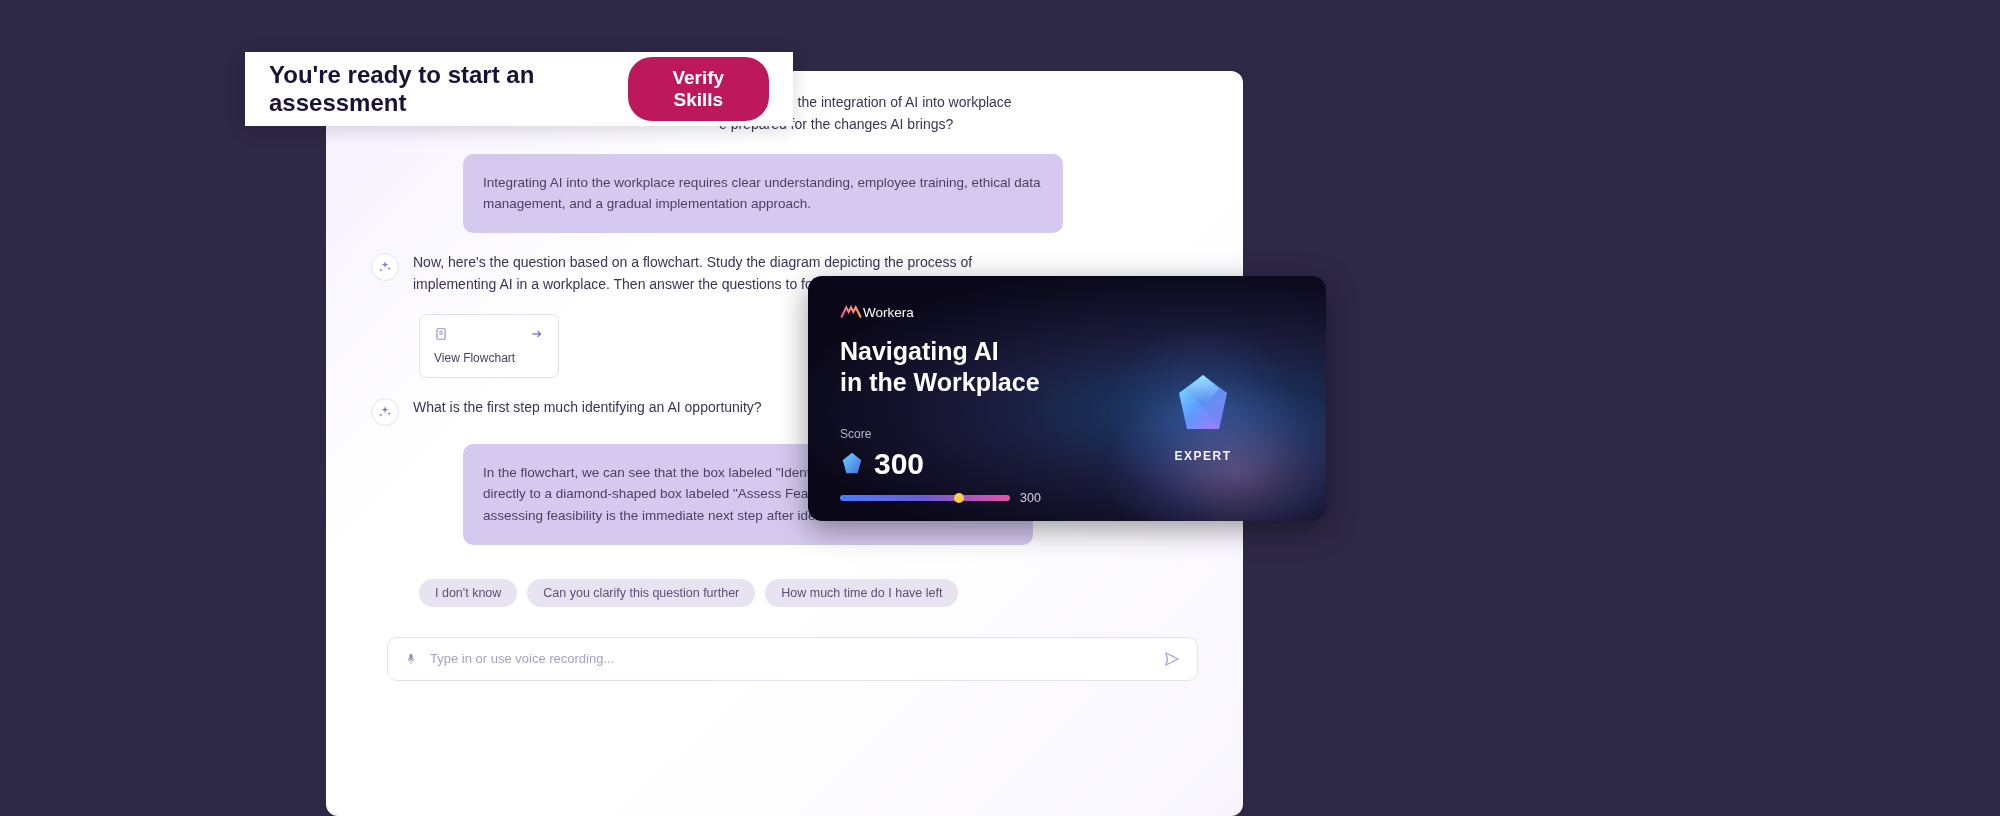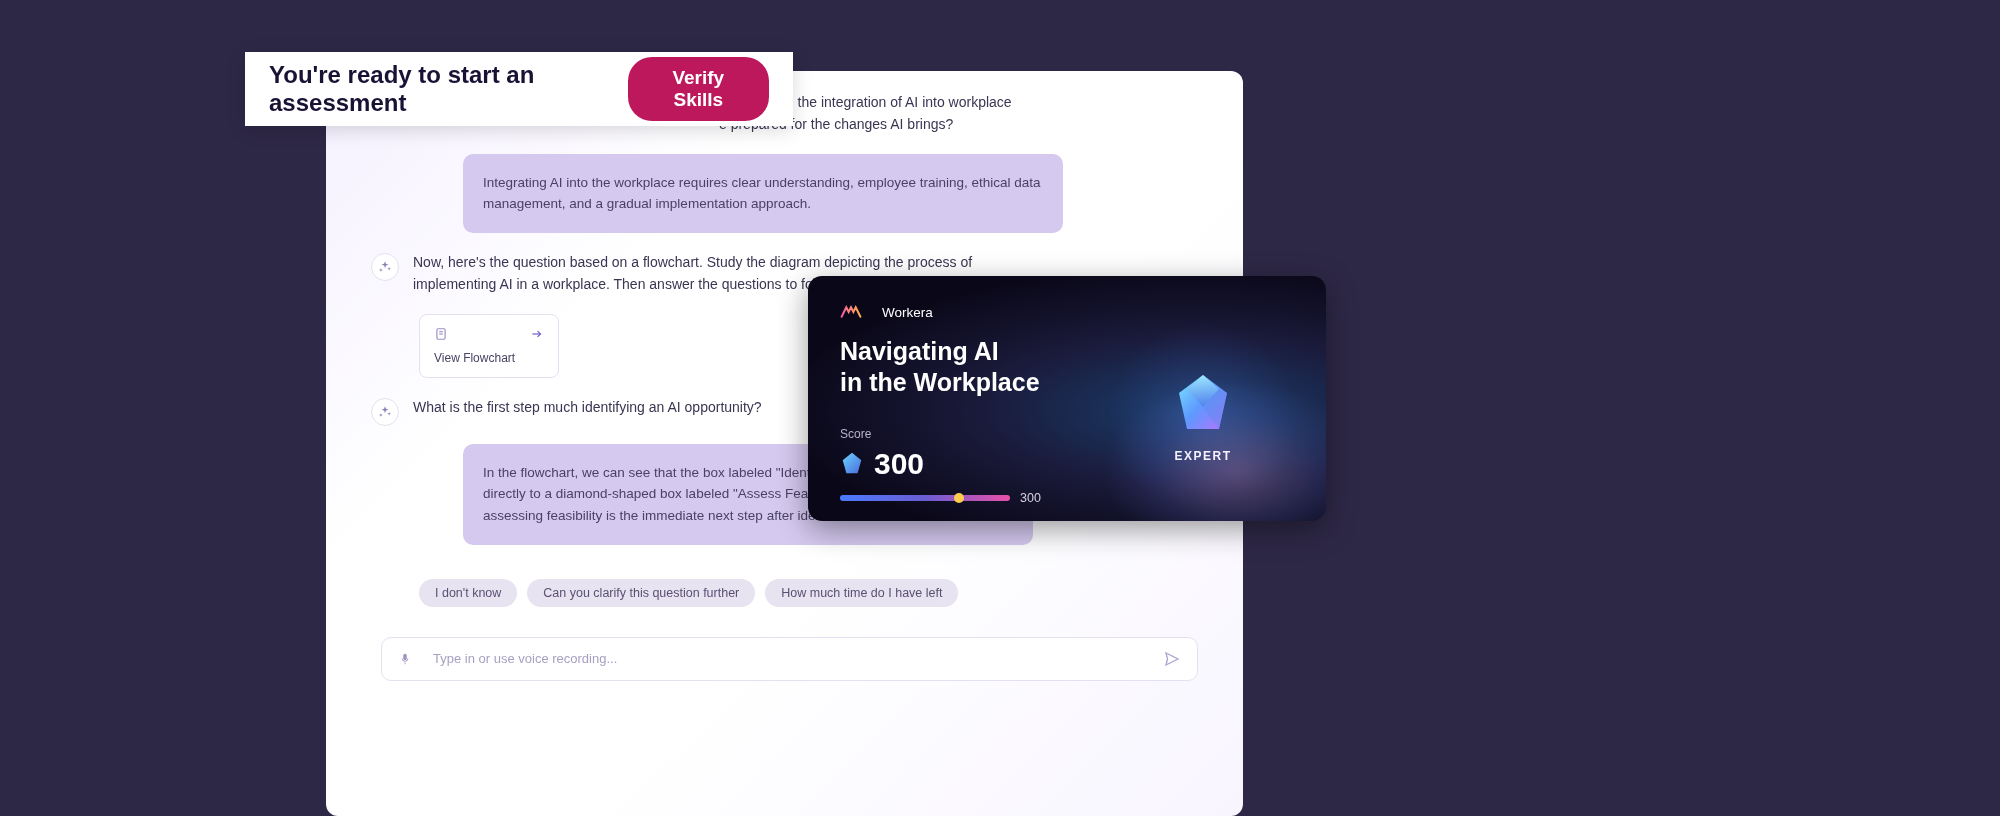--- a/index.html
+++ b/index.html
@@ -139,24 +139,24 @@
   border-radius: 16px;
   padding: 7px 16px;
   font-size: 12.5px;
   color: #5a5074;
   cursor: pointer;
 }
 
 
 .input-bar {
   margin-top: 12px;
-  margin-left: 10px;
-  display: flex;
-  align-items: center;
-  gap: 21px;
+  margin-left: 16px;
+  display: flex;
+  align-items: center;
+  gap: 12px;
   background: #ffffff;
   border: 1px solid #e5e0f0;
   border-radius: 10px;
   padding: 12px 16px;
 }
 .mic-icon { width: 14px; height: 14px; color: #a095c0; }
 .input-field {
   flex: 1;
   border: none;
   outline: none;
@@ -187,21 +187,21 @@
   right: -40px;
   bottom: -40px;
   width: 260px;
   height: 180px;
   background: radial-gradient(ellipse, rgba(255,190,255,0.25) 0%, rgba(120,140,255,0.12) 45%, transparent 72%);
   pointer-events: none;
 }
 .logo {
   display: flex;
   align-items: center;
-  gap: 20px;
+  gap: 1px;
   margin-bottom: 16px;
 }
 .logo-mark {
   width: 22px;
   height: 16px;
 }
 .logo-text {
   font-size: 13.5px;
   color: #ffffff;
   font-weight: 500;

